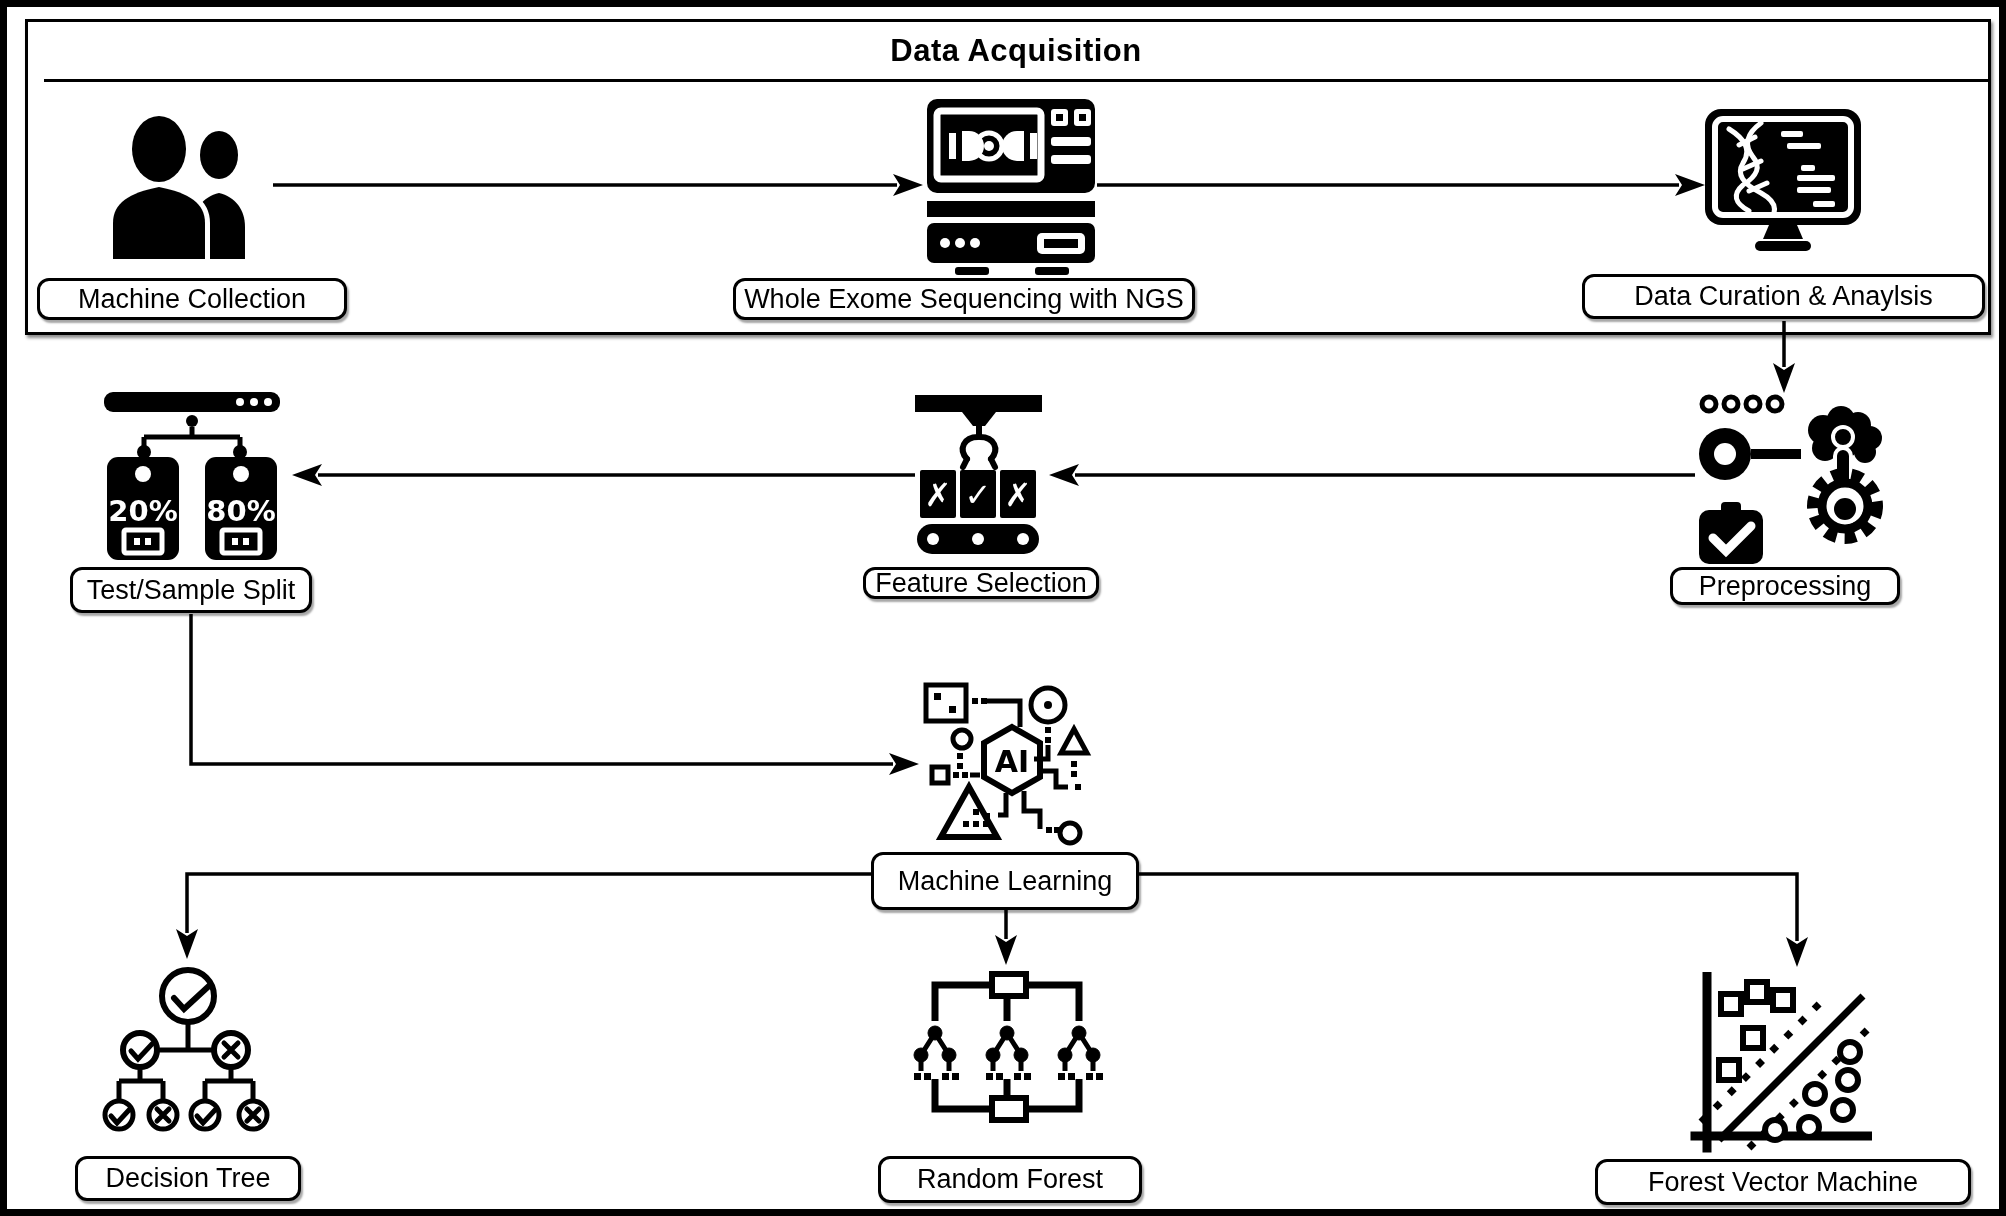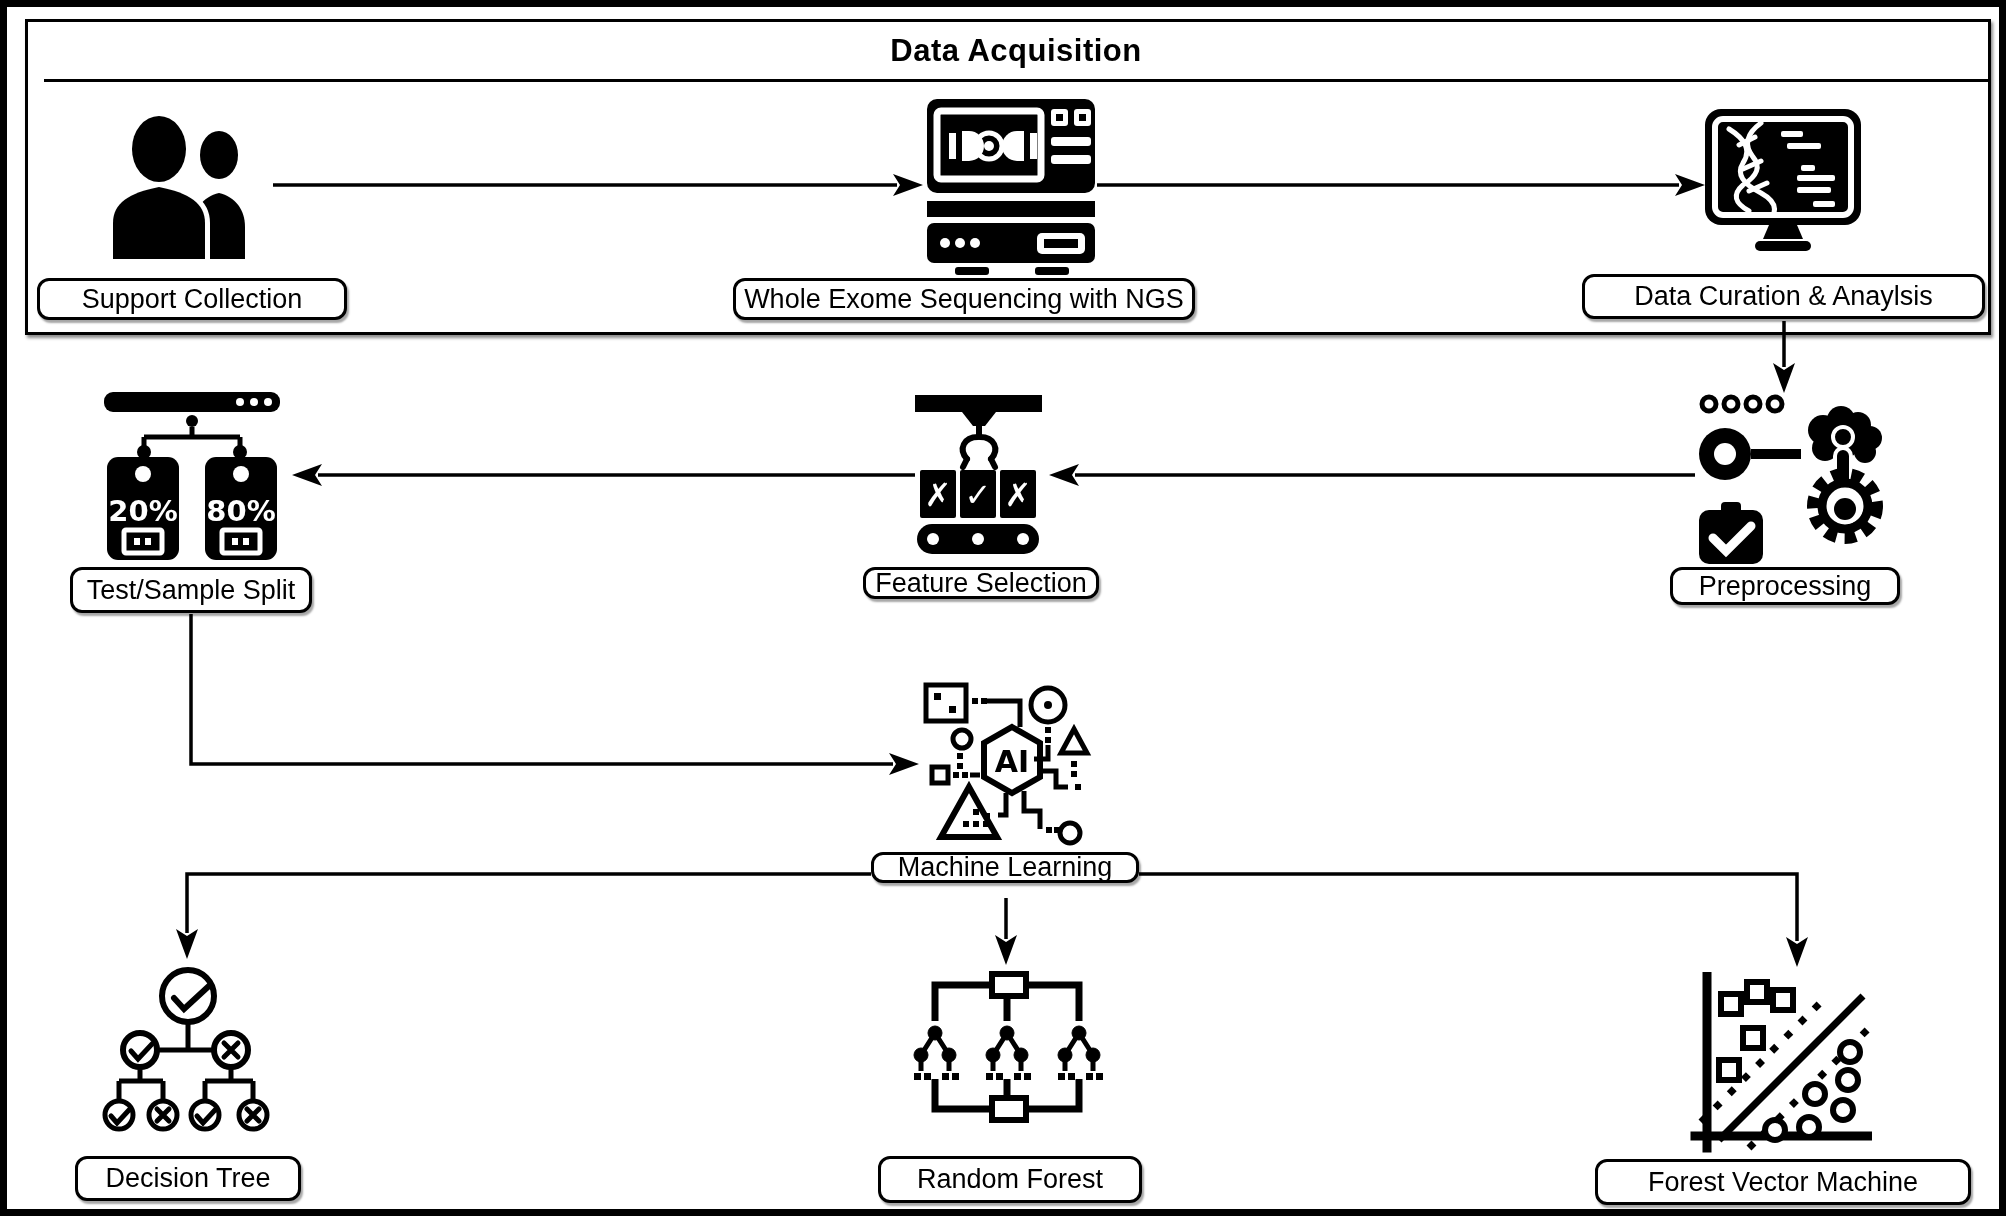--- a/index.html
+++ b/index.html
@@ -330,27 +330,27 @@
       <rect x="32" y="88" width="20" height="20"></rect>
       <circle cx="163" cy="80" r="10"></circle>
       <circle cx="161" cy="108" r="10"></circle>
       <circle cx="128" cy="122" r="10"></circle>
       <circle cx="156" cy="138" r="10"></circle>
       <circle cx="122" cy="155" r="10"></circle>
       <circle cx="88" cy="158" r="10"></circle>
     </g>
   </svg>
 
-  <div class="tag" style="left:30px;top:271px;width:310px;height:42px">Support Collection</div>
+  <div class="tag" style="left:30px;top:271px;width:310px;height:42px">Machine Collection</div>
   <div class="tag" style="left:726px;top:271px;width:462px;height:42px">Whole Exome Sequencing with NGS</div>
   <div class="tag" style="left:1575px;top:267px;width:403px;height:45px">Data Curation &amp; Anaylsis</div>
 
   <div class="tag" style="left:63px;top:560px;width:242px;height:46px">Test/Sample Split</div>
   <div class="tag" style="left:856px;top:560px;width:236px;height:32px">Feature Selection</div>
   <div class="tag" style="left:1663px;top:560px;width:230px;height:38px">Preprocessing</div>
 
-  <div class="tag" style="left:864px;top:845px;width:268px;height:31px">Machine Learning</div>
+  <div class="tag" style="left:864px;top:845px;width:268px;height:58px">Machine Learning</div>
 
   <div class="tag" style="left:68px;top:1149px;width:226px;height:45px">Decision Tree</div>
   <div class="tag" style="left:871px;top:1149px;width:264px;height:47px">Random Forest</div>
   <div class="tag" style="left:1588px;top:1152px;width:376px;height:46px">Forest Vector Machine</div>
 
 </div>
 
 </body></html>

